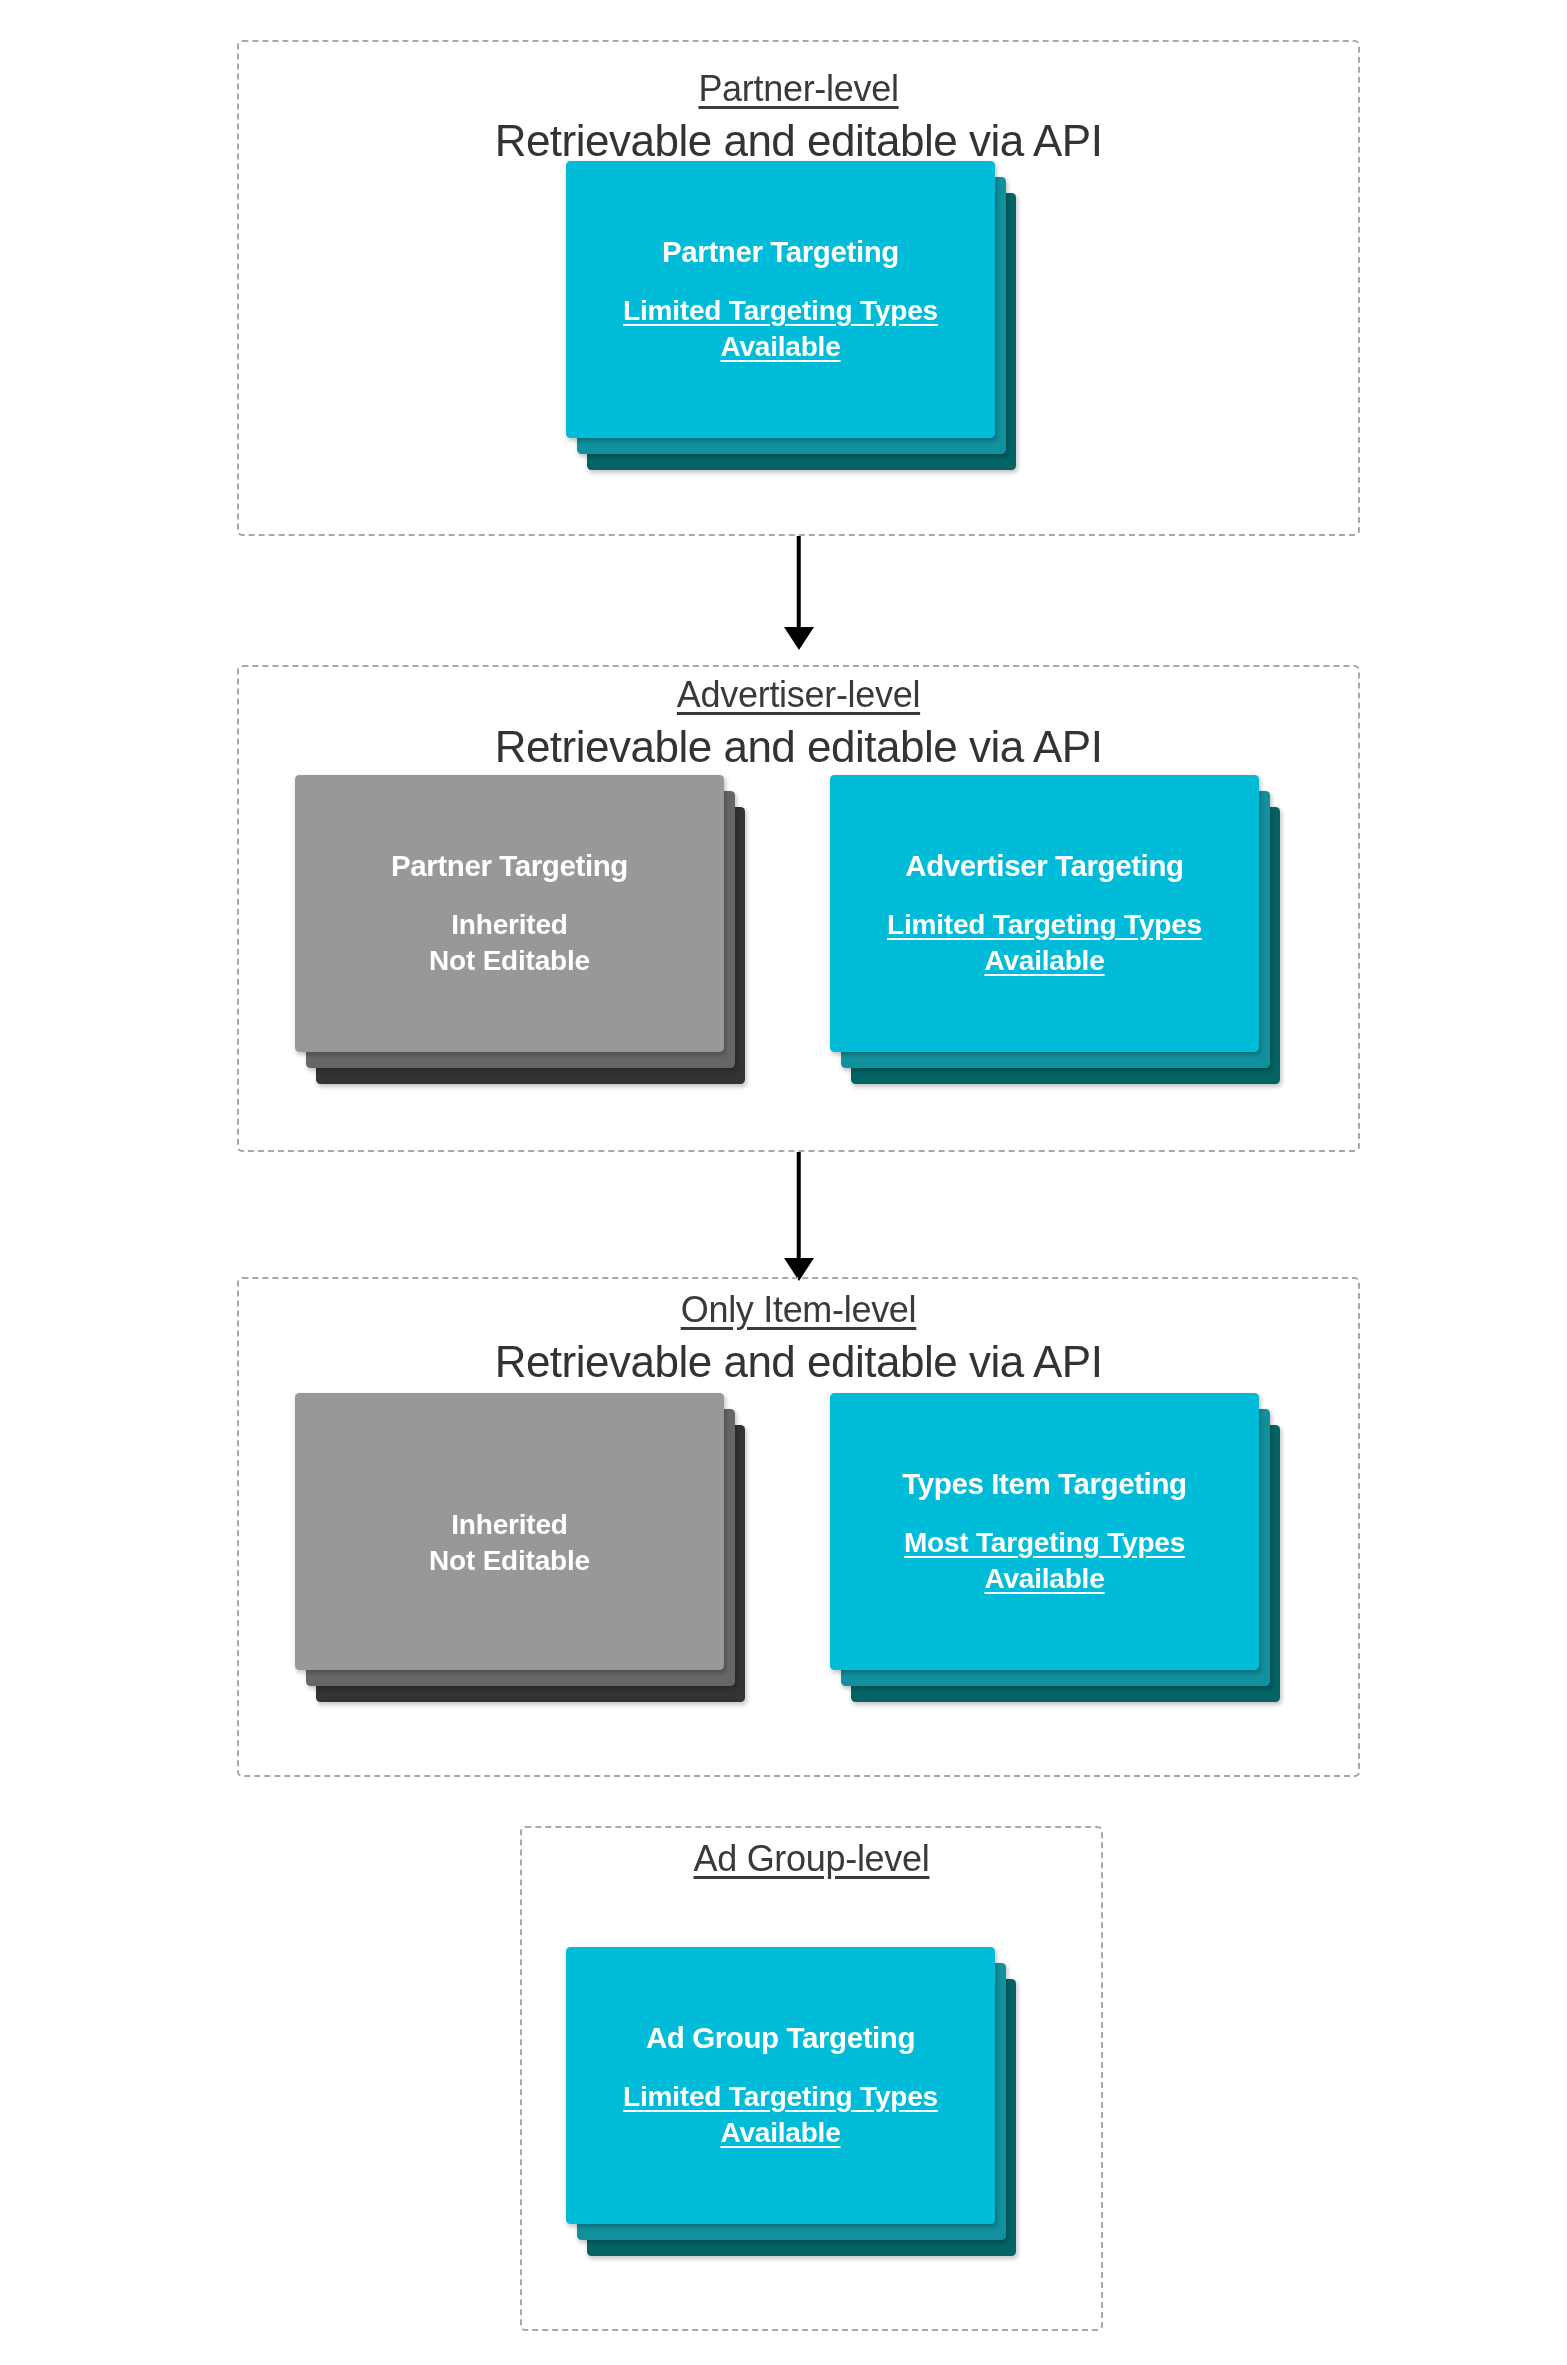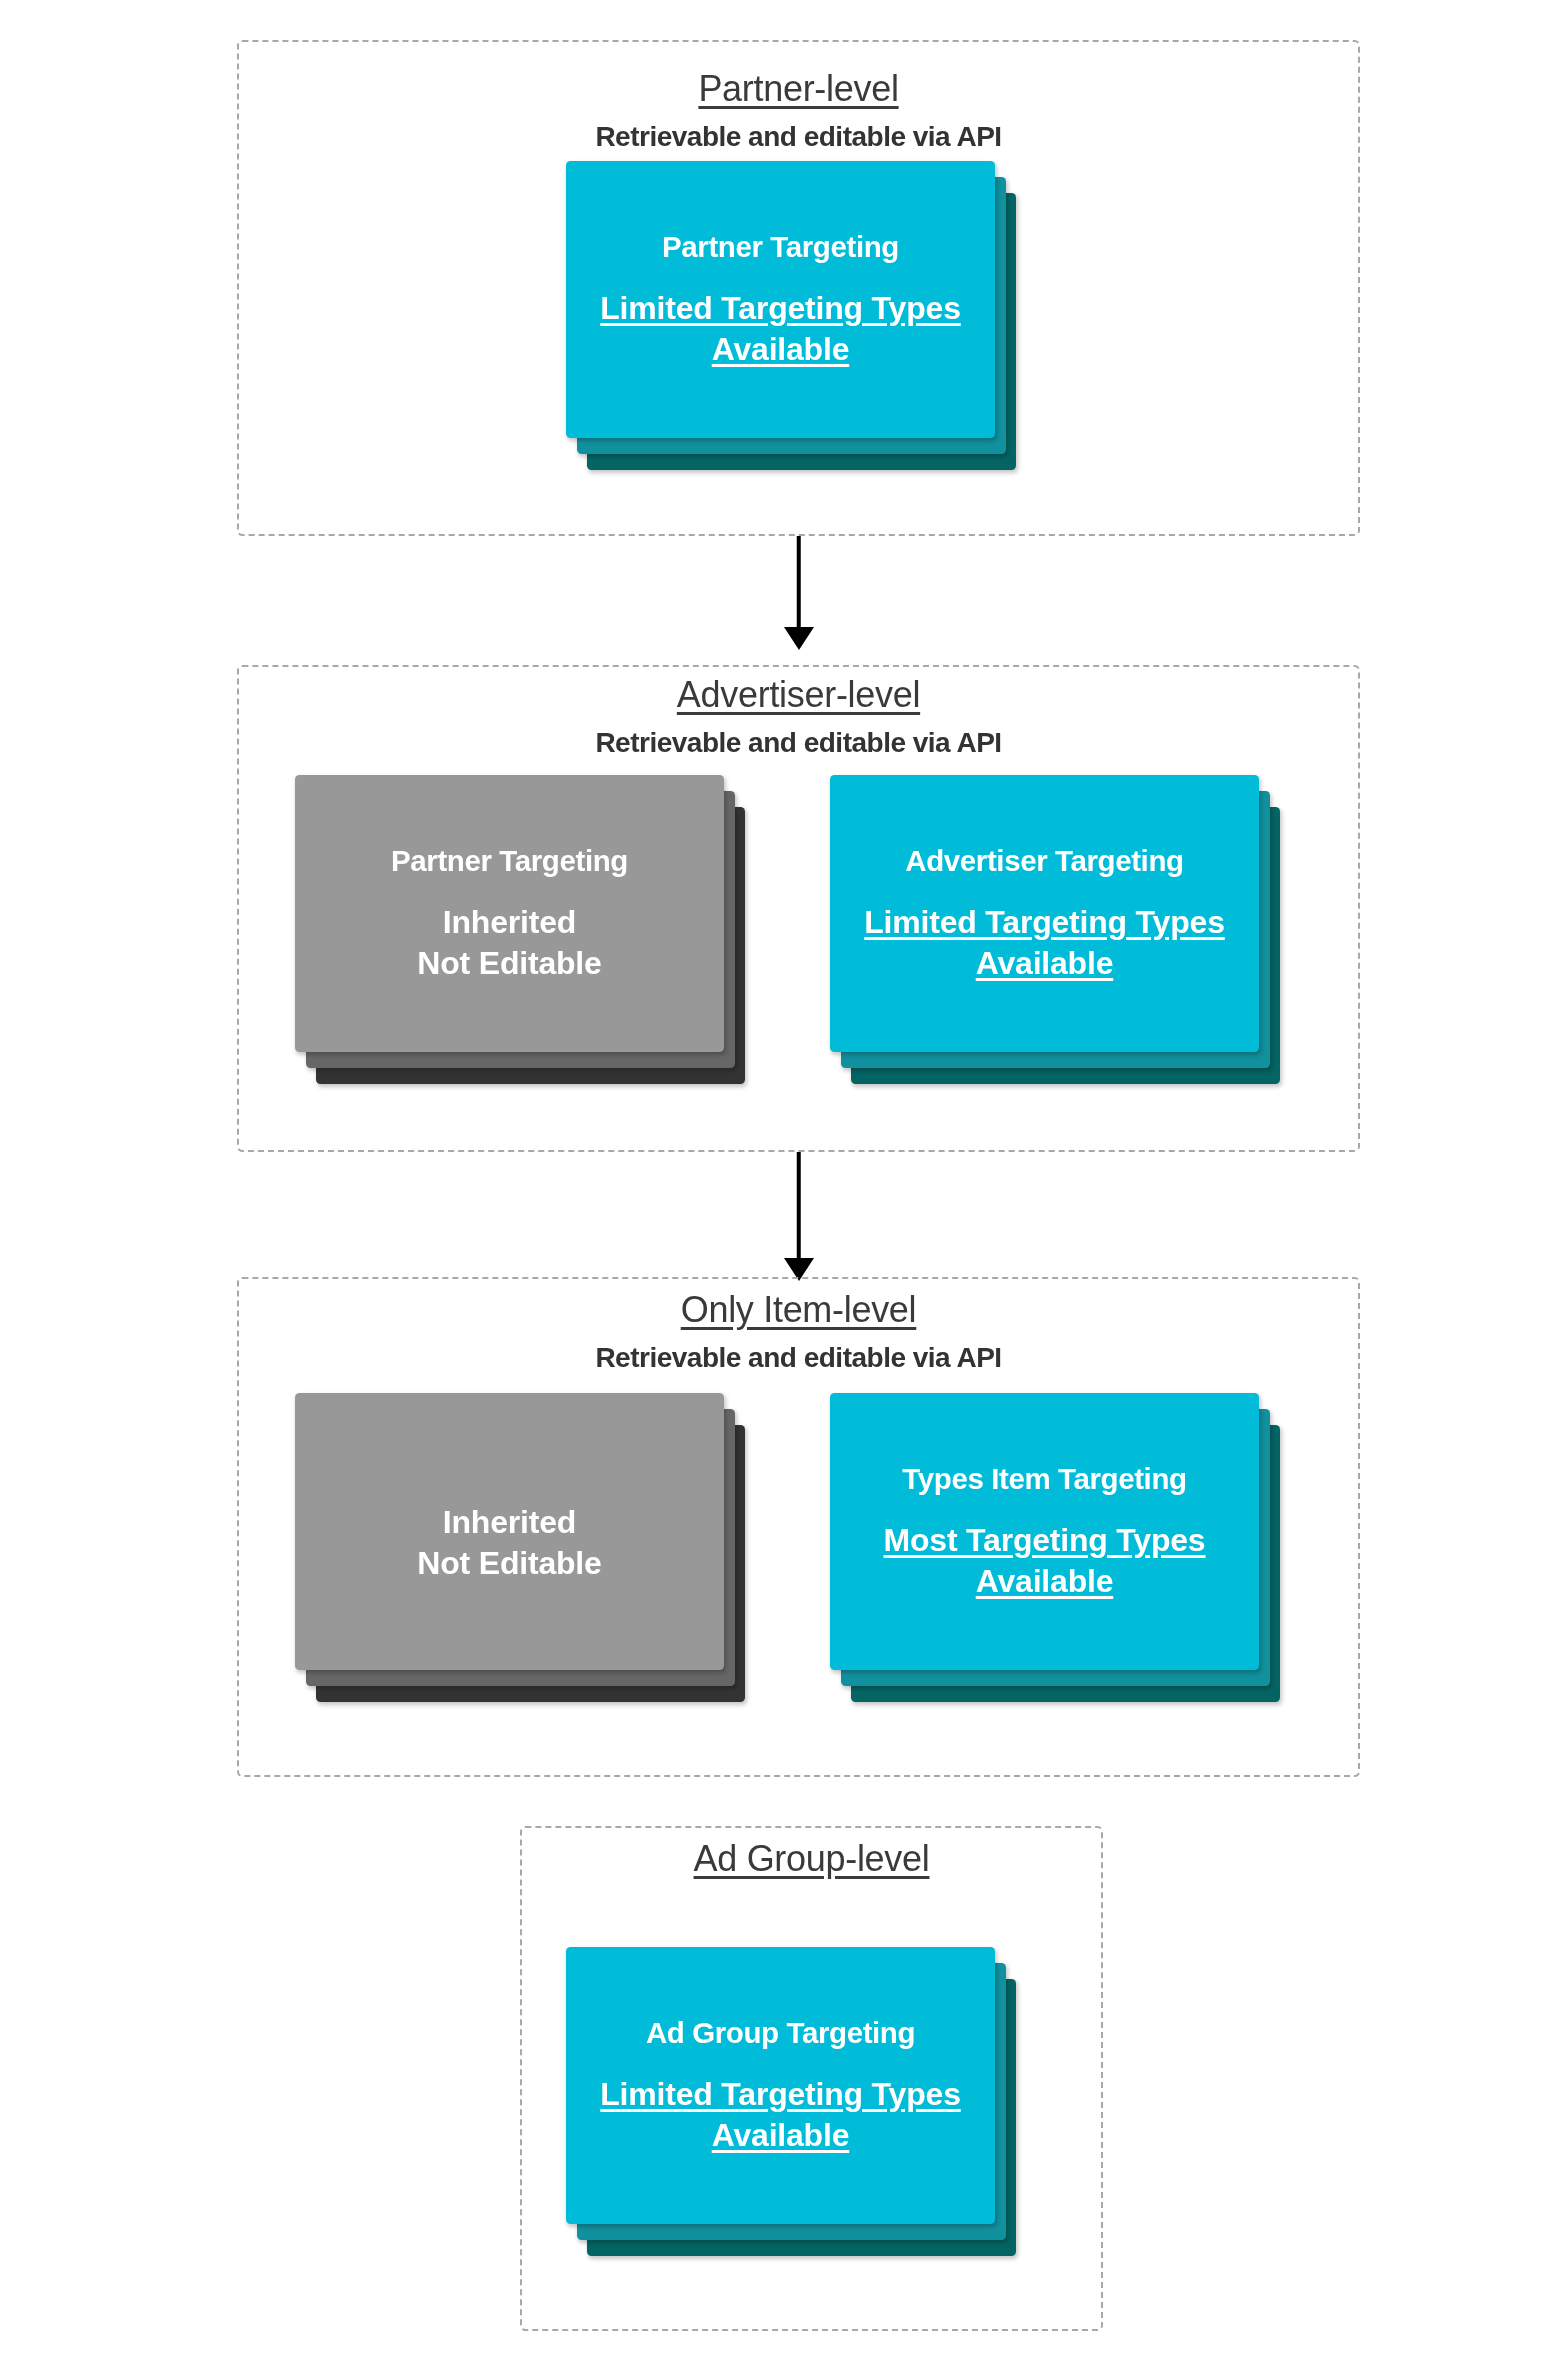--- a/index.html
+++ b/index.html
@@ -32,26 +32,26 @@
     font-size:36px;
     font-weight:400;
     color:#3a3a3a;
     text-decoration:underline;
     text-underline-offset:5.4px;
     letter-spacing:-0.3px;
     line-height:1.15;
   }
   .level-sub {
     display:block;
-    font-size:28px;
-    font-weight:bold;
+    font-size:44px;
+    font-weight:normal;
     color:#333333;
     letter-spacing:-0.5px;
     line-height:1.3;
-    margin-top:10px;
+    margin-top:3px;
   }
   .level-sub.alert { color:#ff2400; }
 
   
   .stack {
     position:absolute;
     width:429px;
     height:277px;
   }
   .stack .layer {
@@ -89,21 +89,21 @@
   .stack.gray .layer.front { background:#989898; }
 
   .card-title {
     font-size:29.5px;
     font-weight:bold;
     color:#ffffff;
     line-height:1.22;
     letter-spacing:-0.4px;
   }
   .card-note {
-    font-size:32px;
+    font-size:28px;
     font-weight:bold;
     color:#ffffff;
     line-height:1.28;
     letter-spacing:-0.2px;
     margin-top:23px;
   }
   .card-note.link { text-decoration:underline; text-underline-offset:3.6px; }
 
   
   .arrow { position:absolute; }

